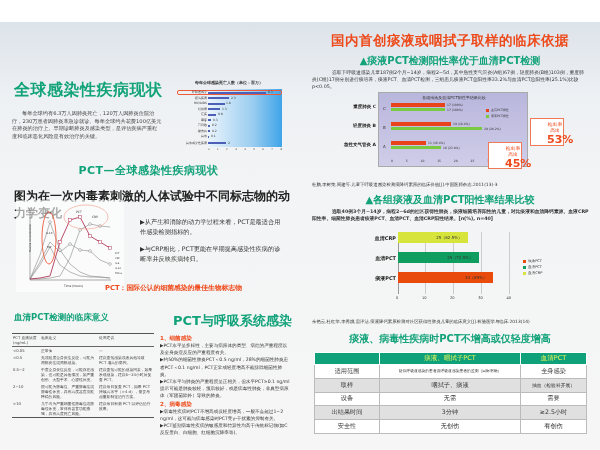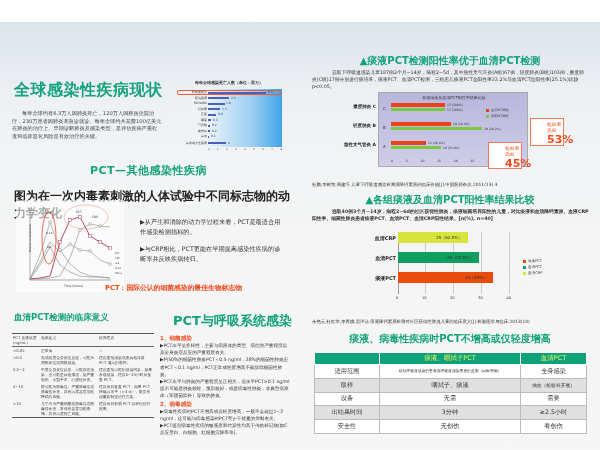--- a/index.html
+++ b/index.html
@@ -57,21 +57,21 @@
   .gchart { left: 78px; top: 70px; width: 150px; height: 75px;
     background: linear-gradient(180deg, #b9b6dd 0%, #cfcde8 100%); border: 0.5px solid #aaa; }
   .gchart .gtitle { position:absolute; left:0; width: 150px; top: 2px; text-align:center; font-size: 4px; color:#333; }
   .gcat { position: absolute; left: -37px; width: 34px; text-align: right; font-size: 4.5px; font-weight: bold; color: #222; }
   .gletter { position: absolute; left: 4px; font-size: 4px; color: #333; }
   .gbar { position: absolute; height: 3.6px; }
   .gval { position: absolute; font-size: 3px; color: #333; white-space: nowrap; }
   .glegend { position: absolute; left: 107px; top: 14px; font-size: 3px; color: #333; line-height: 6px; }
   .gaxis { position: absolute; left: 12px; top: 66px; width: 100px; font-size: 3px; display:flex; justify-content: space-between; color: #333; }
   .sq { display: inline-block; width: 3px; height: 3px; margin-right: 2px; vertical-align: middle; }
-  .callout { border: 0.8px solid #ee7b56; background: #fff; color: #ee4b1c; padding-left: 16px; }
+  .callout { border: 0.8px solid #ee7b56; background: #fff; text-align: center; color: #ee4b1c; padding-left: 16px; }
   .callout .cl { font-size: 4.8px; margin-top: 2px; }
   .callout .cv { font-size: 11px; font-weight: bold; line-height: 13px; }
   .cite1 { left: 12px; top: 160px; font-size: 4.4px; color: #333; }
 
   .rsub2 { left: 0; width: 300px; text-align: center; top: 171px; font-size: 10px; }
   .rdesc2 { left: 12px; top: 186px; width: 278px; font-size: 4.8px; line-height: 7px; text-indent: 20px; color: #333; font-weight: bold; }
   .bchart { left: 60px; top: 210px; width: 200px; height: 70px; }
   .bcat { position: absolute; left: 0; width: 36px; text-align: right; font-size: 5px; font-weight: bold; color: #222; }
   .bbar { position: absolute; left: 38px; height: 11px; display:flex; align-items:center; justify-content:flex-end; padding-right: 6px; font-size: 4px; color: #333; }
   .baxisline { position: absolute; left: 38px; top: 0; width: 0.6px; height: 62px; background: #999; }
@@ -162,21 +162,21 @@
       <span>2</span>
       <span>3</span>
       <span>4</span>
       <span>5</span>
       <span>6</span>
       <span>7</span>
       <span>8</span>
     </div>
   </div>
 
-  <div class="abs h-green title2">PCT—其他感染性疾病</div>
+  <div class="abs h-green title2">PCT—全球感染性疾病现状</div>
   <div class="abs subtitle2">图为在一次内毒素刺激的人体试验中不同标志物的动力学变化</div>
 
   <div class="abs kinetics">
     <svg width="108" height="92" viewBox="0 0 108 92">
       <rect x="0" y="0" width="108" height="92" fill="#ffffff" opacity="0.6"></rect>
       <line x1="14" y1="8" x2="14" y2="80" stroke="#555" stroke-width="0.5"></line>
       <line x1="14" y1="80" x2="95" y2="80" stroke="#555" stroke-width="0.5"></line>
       <text x="3" y="60" font-size="2.6" fill="#333" transform="rotate(-90 5 50)">Plasma concentration</text>
       <text x="48" y="87" font-size="3" fill="#333">Time (hours)</text>
 
@@ -274,20 +274,21 @@
     <div class="p">▶PCT水平呈多样性，主要与病原体的类型、病灶的严重程度以及全身炎症反应的严重程度有关。</div>
     <div class="p">▶约50%的细菌性肺炎PCT＜0.5 ng/ml，28%的细菌性肺炎患者PCT＜0.1 ng/ml，PCT正常或轻度增高不能排除细菌性肺炎。</div>
     <div class="p">▶PCT水平与肺炎的严重程度呈正相关，但水平PCT≥0.1 ng/ml提示可能是肺炎较轻，预后较好，或是病毒性肺炎，非典型病原体（军团菌除外）导致的肺炎。</div>
     <div class="sec">2、病毒感染</div>
     <div class="p">▶病毒性疾病时PCT不增高或仅轻度增高，一般不会超过1~2 ng/ml，这可能与病毒感染时PCT受γ-干扰素的抑制有关。</div>
     <div class="p">▶PCT鉴别病毒性疾病的敏感度和特异性均高于传统标记物(如C反应蛋白、白细胞、红细胞沉降率等)。</div>
   </div>
 </div>
 
 <div class="panel-right">
+  <div class="abs h-orange rtitle">国内首创痰液或咽拭子取样的临床依据</div>
   <div class="abs h-green rsub1">▲痰液PCT检测阳性率优于血清PCT检测</div>
   <div class="abs rdesc1">选取下呼吸道感染儿童187例2个月~14岁，病程2~5d，其中急性支气管炎(A组)67例，轻度肺炎(B组)103例，重度肺炎(C组)17例分别进行痰培养，痰液PCT、血清PCT检测，三组患儿痰液PCT总阳性率33.2%与血清PCT总阳性率(25.1%)比较p&lt;0.05。</div>
 
   <div class="abs gchart">
     <div class="gtitle">各组痰液及血清PCT阳性率结果比较</div>
 
     <div class="gcat" style="top:11px">重度肺炎 C</div>
     <div class="gletter" style="top:13px">C</div>
     <div class="gbar" style="left:12px; top:10px; width:54px; background:#e8431a"></div>
     <div class="gbar" style="left:12px; top:14.5px; width:54px; background:#7ac943"></div>

